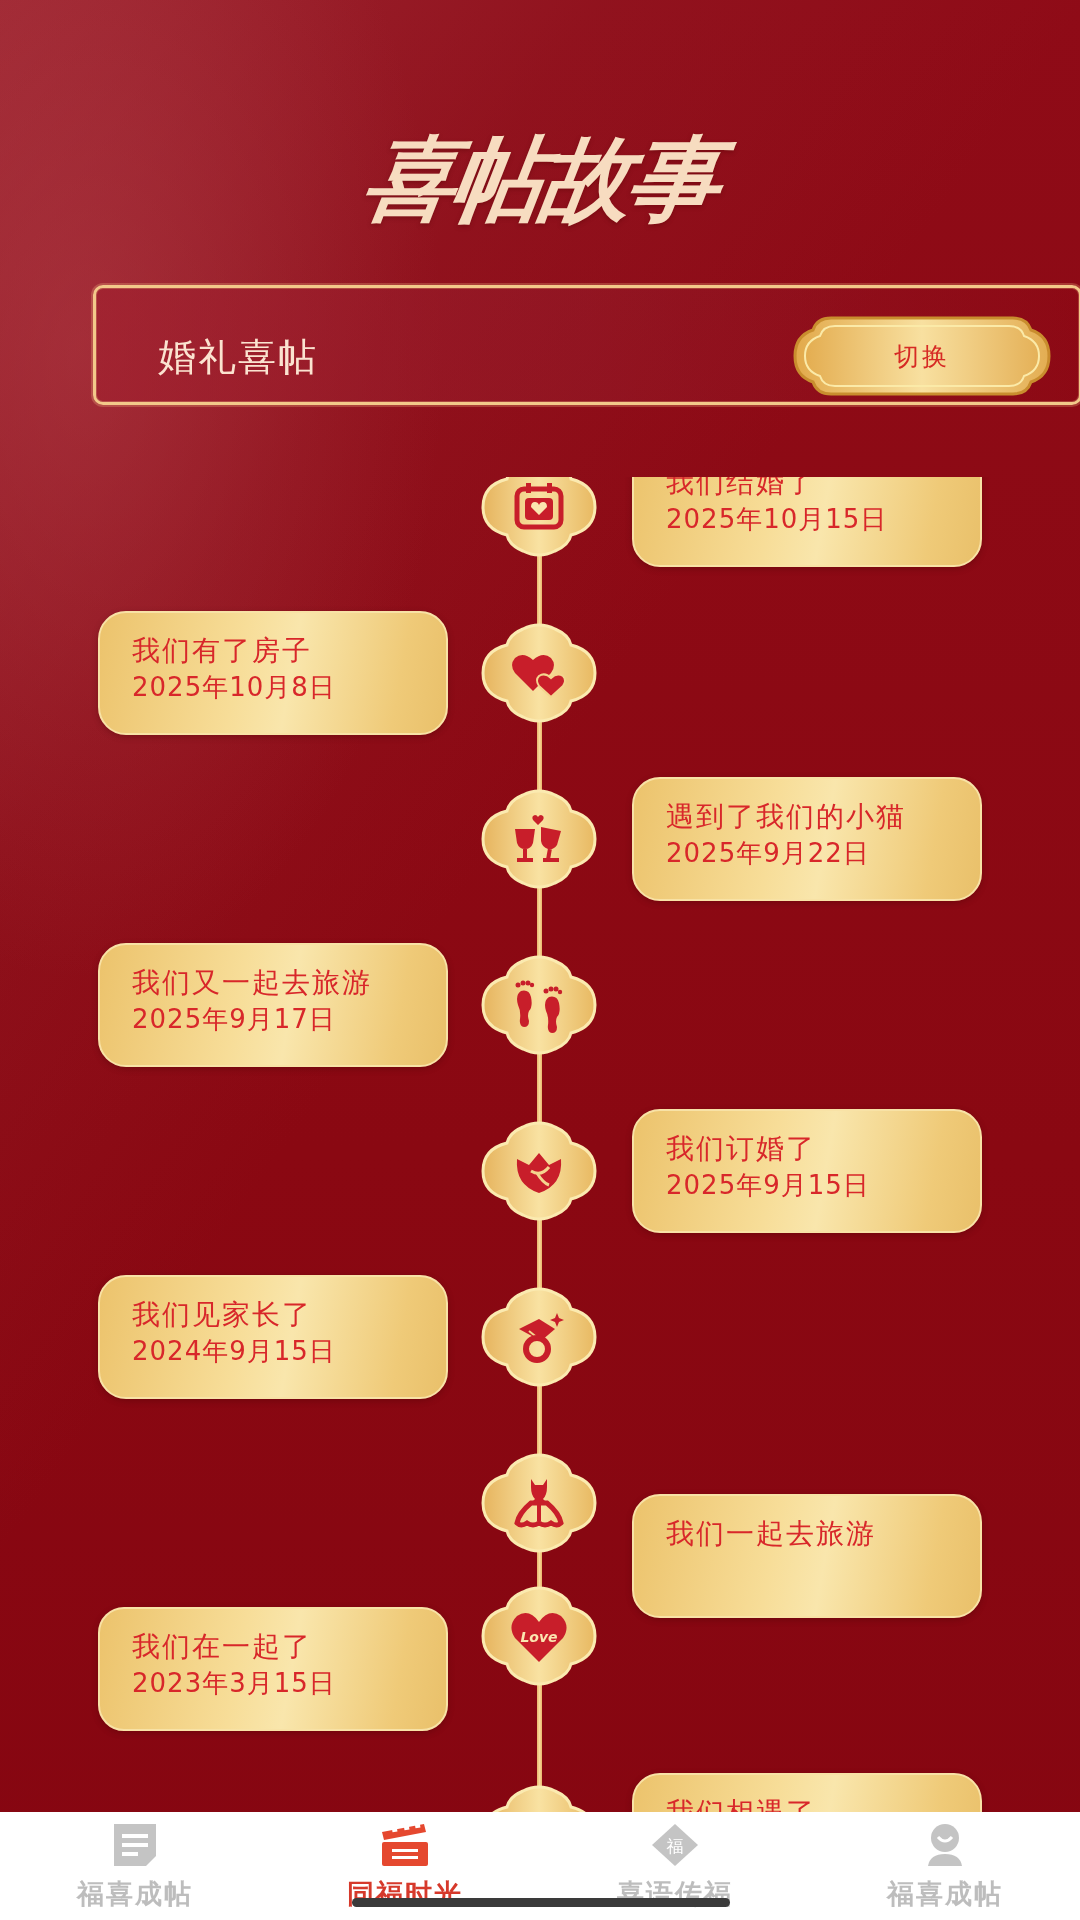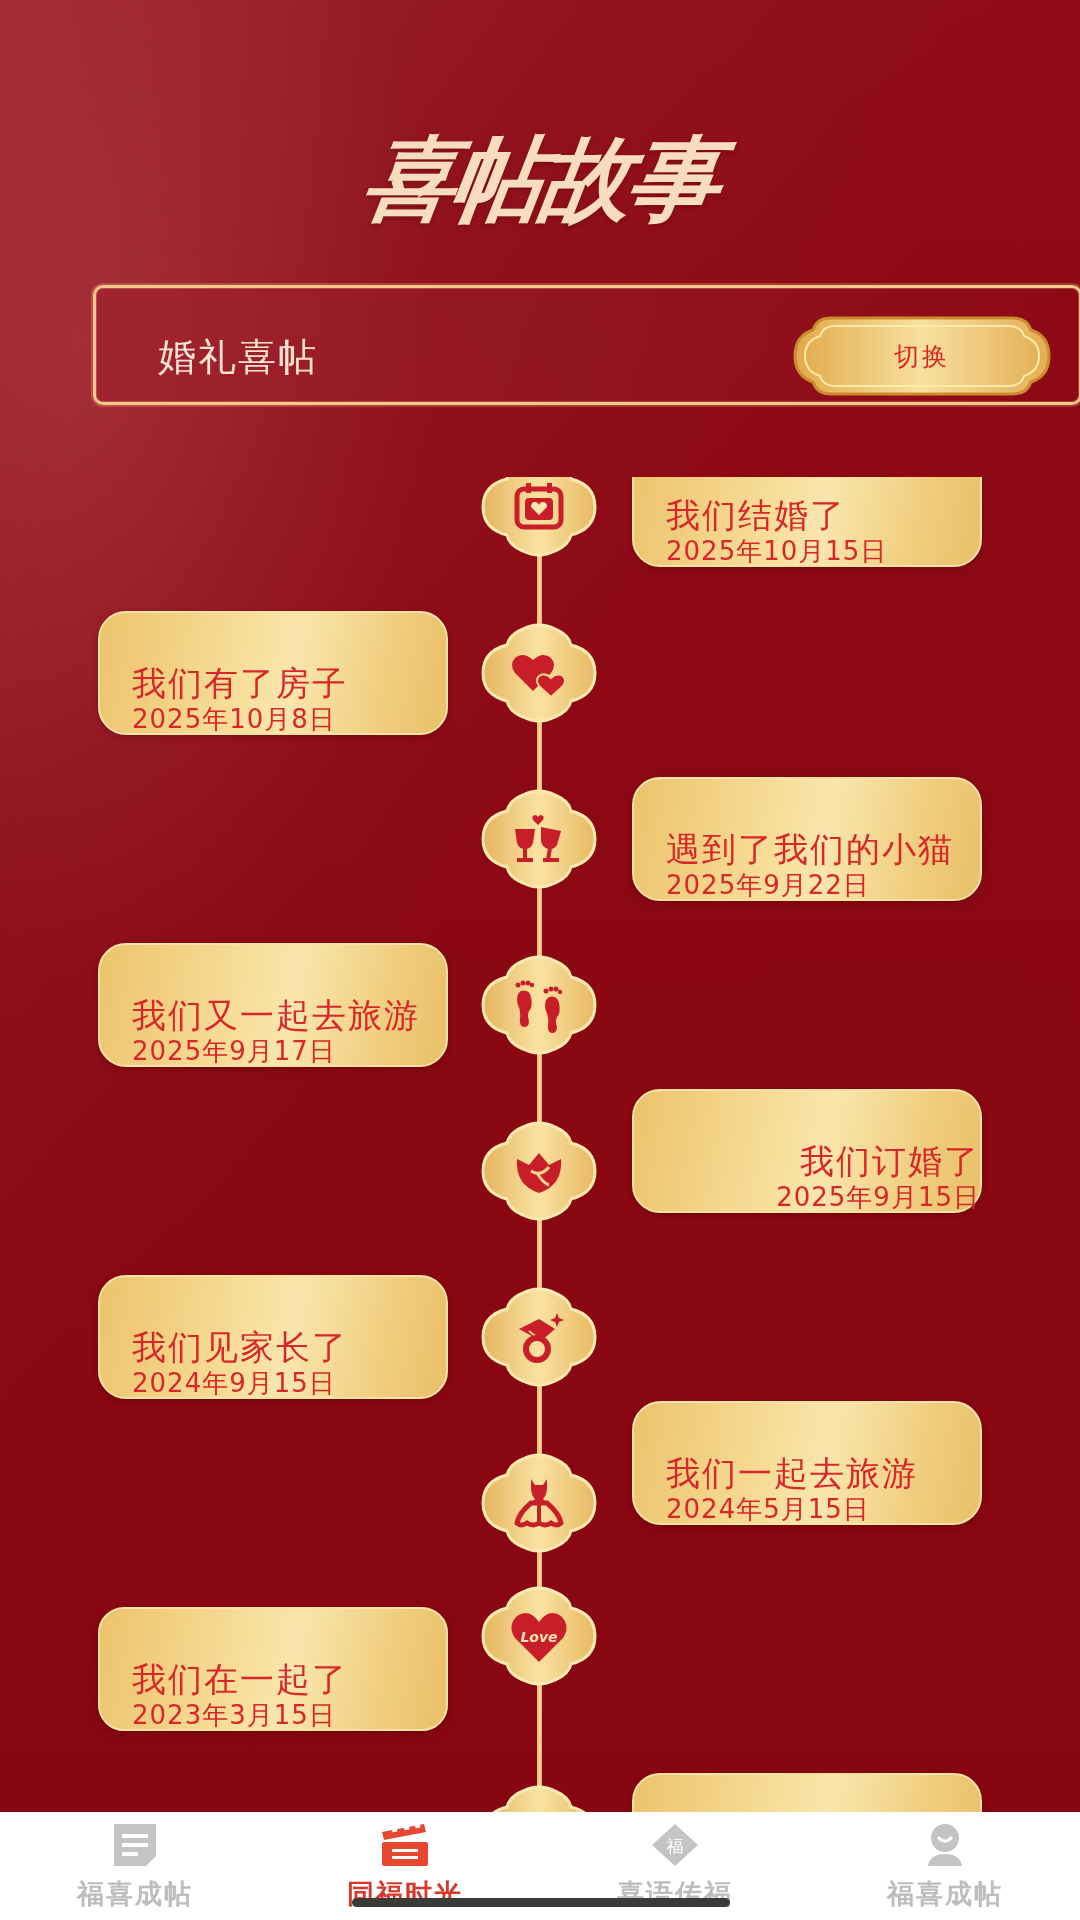--- a/index.html
+++ b/index.html
@@ -64,21 +64,21 @@
     position: absolute; width: 350px; height: 124px;
     border-radius: 28px;
     background: linear-gradient(100deg, #ecc36c 0%, #f7dd98 40%, #f9e6ac 55%, #efca78 85%, #e9c06a 100%);
     border: 2px solid #f8e2a6;
     box-shadow: 0 2px 6px rgba(60,0,0,0.3);
     padding: 20px 0 0 32px;
     cursor: pointer;
   }
   .card.left { left: 98px; }
   .card.right { left: 632px; }
-  .card .t { font-size: 34px; color: #d8272a; line-height: 36px; letter-spacing: 2px; white-space: nowrap; margin-top: 32px; }
+  .card .t { font-size: 28px; color: #d8272a; line-height: 36px; letter-spacing: 2px; white-space: nowrap; }
   .card .d { font-size: 26px; color: #d8272a; line-height: 36px; letter-spacing: 1px; white-space: nowrap; }
   .tabbar {
     position: absolute; left: 0; top: 1812px; width: 1080px; height: 108px;
     background: #ffffff;
     display: flex;
   }
   .tab {
     flex: 1; display: flex; flex-direction: column; align-items: center;
     padding-top: 10px; cursor: pointer;
   }
@@ -193,21 +193,21 @@
   <div class="node" style="top:644px;">
     <svg class="frame" viewBox="0 0 120 100">
         <use href="#nodeShape"></use>
       </svg>
     <svg class="glyph" viewBox="0 0 60 60">
       <path d="M8 18 L20 24 L30 12 L40 24 L52 18 Q54 44 30 52 Q6 44 8 18 Z" fill="#c81e2a"></path>
       <path d="M22 30 Q32 36 40 26" stroke="#f4d58e" stroke-width="3" fill="none"></path>
       <path d="M28 32 Q34 42 40 44" stroke="#f4d58e" stroke-width="3" fill="none"></path>
     </svg>
   </div>
-  <div class="card right" style="top:612px;text-align:right;">
+  <div class="card right" style="top:632px;">
     <div class="t">我们订婚了</div>
     <div class="d">2025年9月15日</div>
   </div>
 
   <div class="node" style="top:810px;">
     <svg class="frame" viewBox="0 0 120 100">
         <use href="#nodeShape"></use>
       </svg>
     <svg class="glyph" viewBox="0 0 60 60">
       <path d="M10 22 L30 12 L46 22 L32 34 Z" fill="#c81e2a"></path>
@@ -224,23 +224,22 @@
   <div class="node" style="top:976px;">
     <svg class="frame" viewBox="0 0 120 100">
         <use href="#nodeShape"></use>
       </svg>
     <svg class="glyph" viewBox="0 0 60 60">
       <path d="M22 6 V14 Q22 22 26 26 L22 30 H38 L34 26 Q38 22 38 14 V6 L34 12 H26 Z" fill="#c81e2a"></path>
       <path d="M22 30 Q10 40 8 50 Q12 54 18 50 Q24 54 30 50 Q36 54 42 50 Q48 54 52 50 Q50 40 38 30 Z" fill="none" stroke="#c81e2a" stroke-width="5"></path>
       <path d="M30 32 V48" stroke="#c81e2a" stroke-width="4"></path>
     </svg>
   </div>
-  <div class="card right" style="top:924px;border-radius:29px;">
+  <div class="card right" style="top:1017px;">
     <div class="t">我们一起去旅游</div>
-    <div class="d">2024年5月15日</div>
   </div>
 
   <div class="node" style="top:1109px;font-style:italic;">
     <svg class="frame" viewBox="0 0 120 100">
         <use href="#nodeShape"></use>
       </svg>
     <svg class="glyph" viewBox="0 0 60 60">
       <path d="M30 56 L6 32 Q-2 20 8 10 Q20 2 30 16 Q40 2 52 10 Q62 20 54 32 Z" fill="#c81e2a"></path>
       <text x="30" y="36" text-anchor="middle" font-family="DejaVu Sans, sans-serif" font-weight="bold" font-size="14" fill="#fbe6b0">Love</text>
     </svg>

